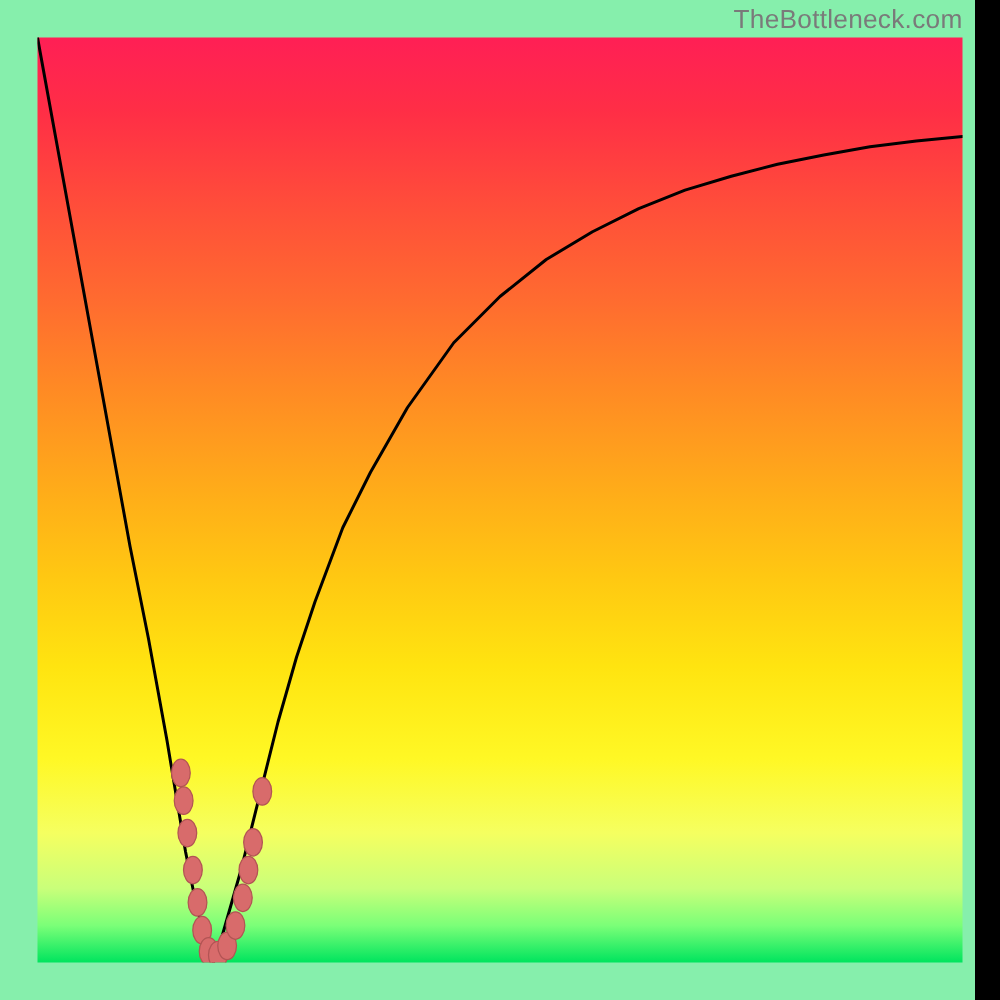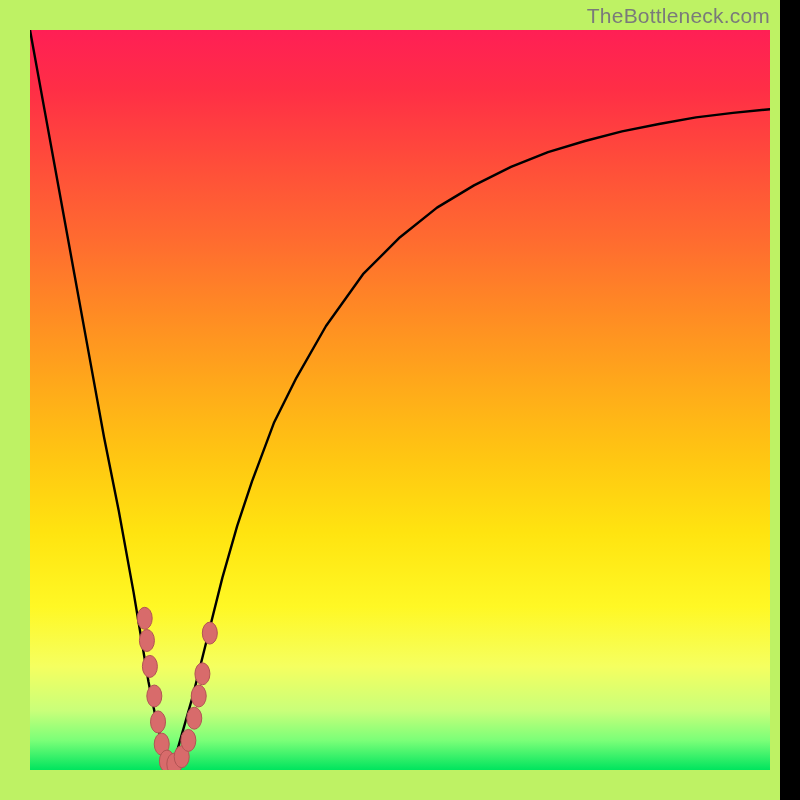--- a/index.html
+++ b/index.html
@@ -8,21 +8,21 @@
     width: 800px;
     height: 800px;
     overflow: hidden;
     font-family: Arial, Helvetica, sans-serif;
     background: #000;
   }
   .stage {
     position: relative;
     width: 780px;
     height: 800px;
-    background: #bef264;
+    background: #86efac;
   }
   .plot-area {
     position: absolute;
     left: 30px;
     top: 30px;
     width: 740px;
     height: 740px;
     background: linear-gradient(
       to bottom,
       #ff1f55 0%,

